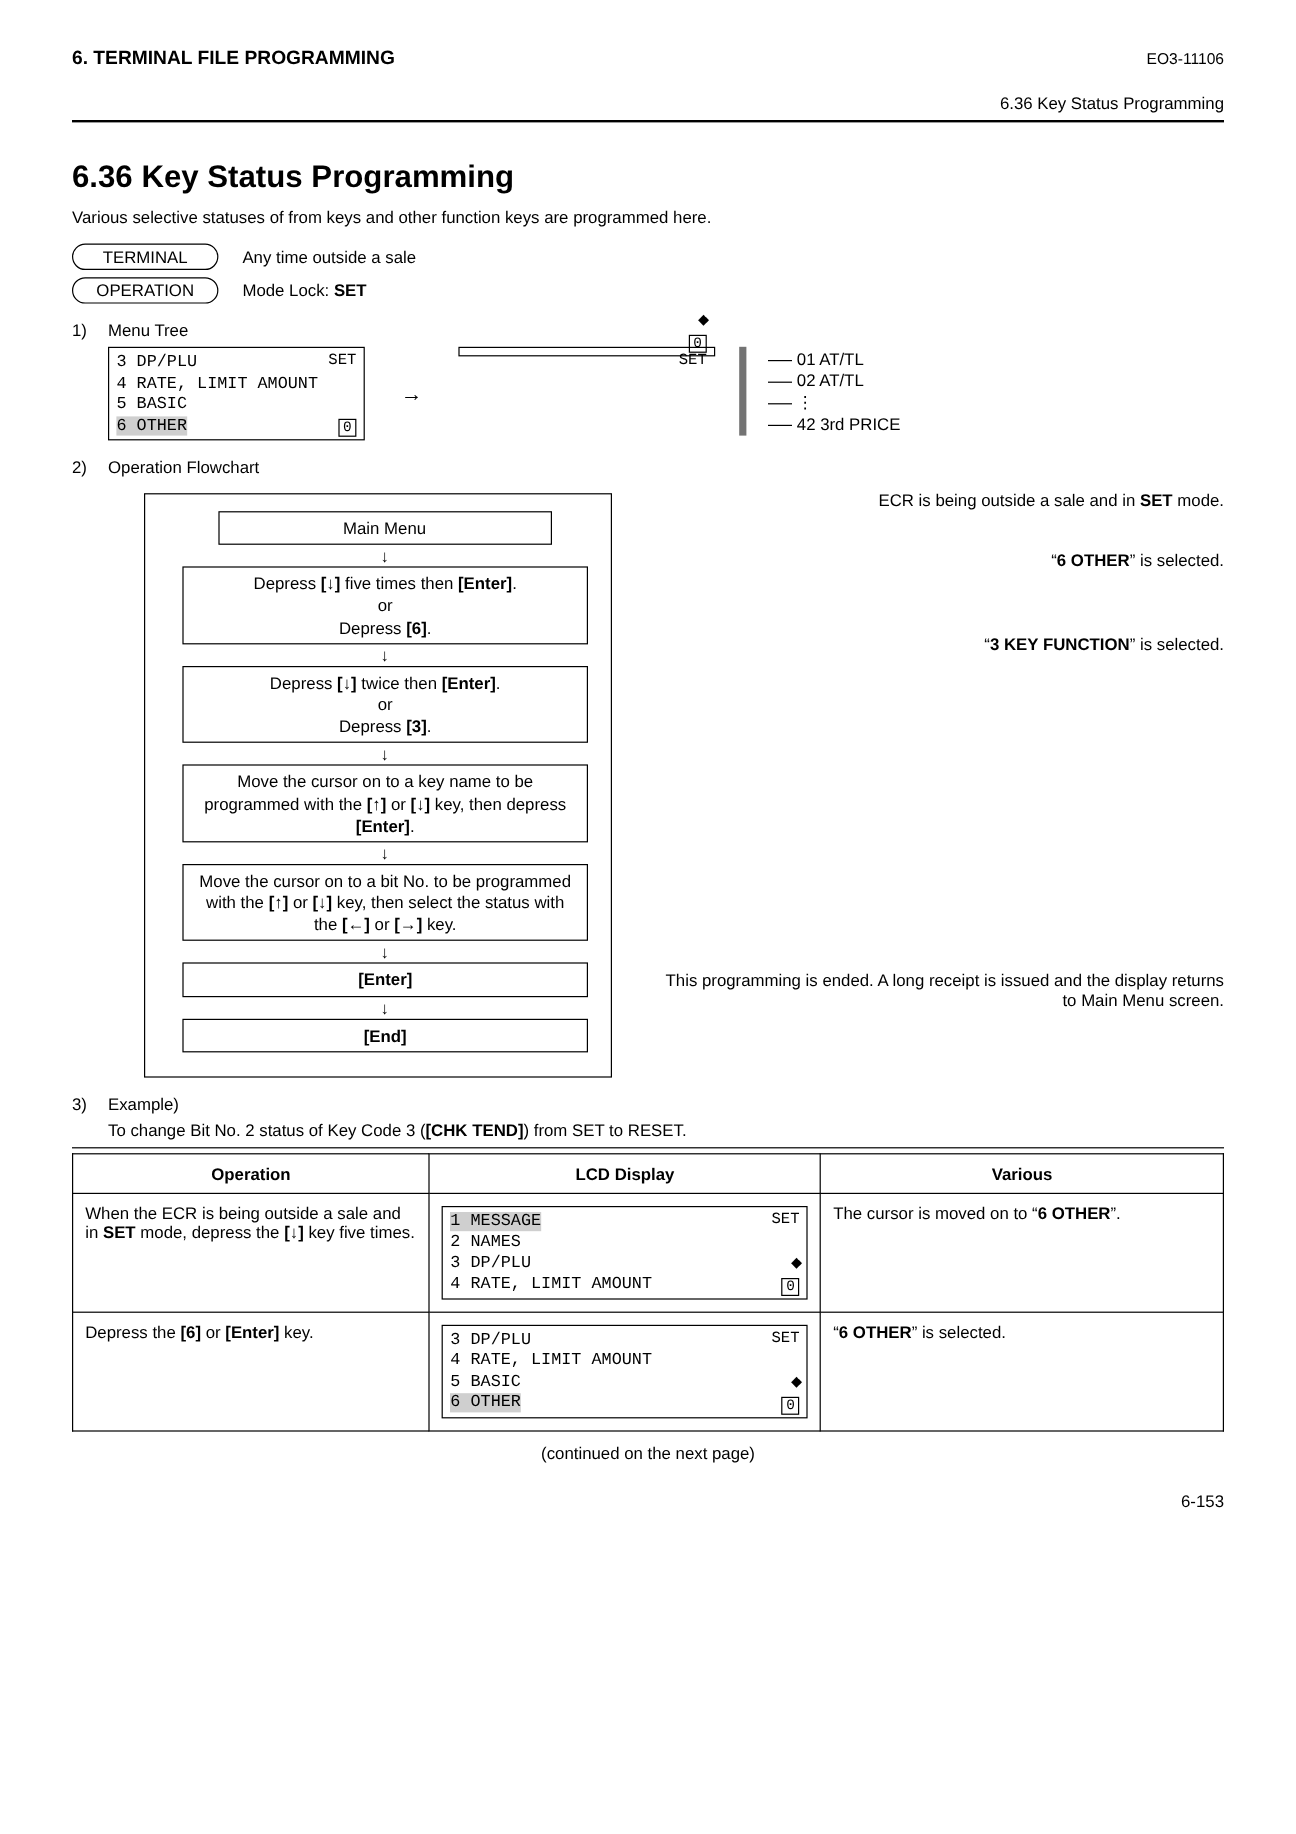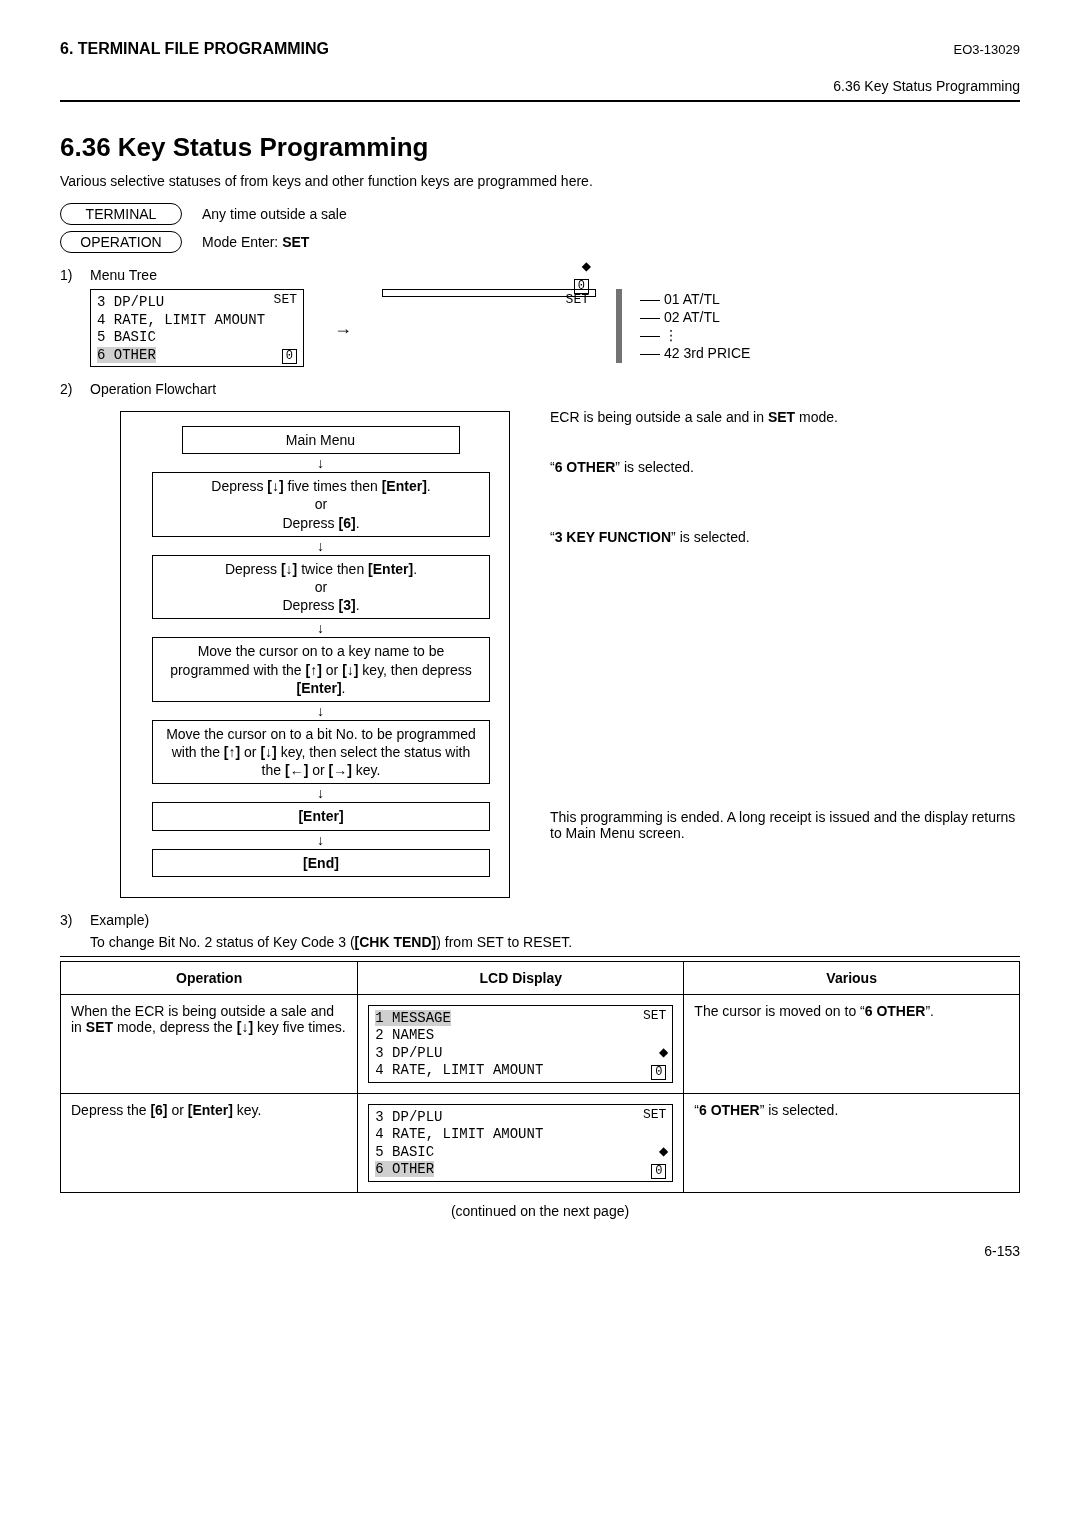--- a/index.html
+++ b/index.html
@@ -101,48 +101,48 @@
   }
   table.ex th { text-align:center; font-weight:bold; }
   .col-op { width:31%; }
   .col-lcd { width:34%; }
   .col-rem { width:35%; }
   .lcd-cell .lcd-box { margin:2px 0; }
   .cont { text-align:center; margin-top:10px; font-size:14px; }
   .pagenum { text-align:right; margin-top:24px; font-size:14px; }
   .flow-row { display:flex; align-items:flex-start; }
   .flow-left { width:420px; }
-  .flow-right { flex:1; padding-left:40px; font-size:14px; }
+  .flow-right { flex:1; padding-left:40px; font-size:14px;text-align:right; }
   .connector {
     display:inline-block; width:20px; border-top:1px solid #000; vertical-align:middle; margin:0 4px;
   }
   .tree-right-labels div { margin:2px 0; }
   .dots { letter-spacing:2px; }
 </style>
 </head>
 <body>
 
 <div class="header-row">
   <div class="header-left">6. TERMINAL FILE PROGRAMMING</div>
-  <div class="header-right">EO3-13029</div>
+  <div class="header-right">EO3-11106</div>
 </div>
 <div class="subheader">6.36 Key Status Programming</div>
 <hr class="rule">
 
 <h1 class="section-title">6.36   Key Status Programming</h1>
 <div class="intro">Various selective statuses of from keys and other function keys are programmed here.</div>
 
 <div class="cond-row">
   <span class="pill">TERMINAL</span>
   <span class="cond-text">Any time outside a sale</span>
 </div>
 <div class="cond-row">
   <span class="pill">OPERATION</span>
   <span class="cond-text">
-    <span>Mode Enter: </span><b>SET</b>
+    <span>Mode Lock: </span><b>SET</b>
   </span>
 </div>
 
 <div class="num-item">
   <div class="n">1)</div>
   <div>Menu Tree</div>
 </div>
 <div class="menu-tree">
   <div class="lcd-box" style="width:200px;">
     <span class="mode-tag">SET</span>

